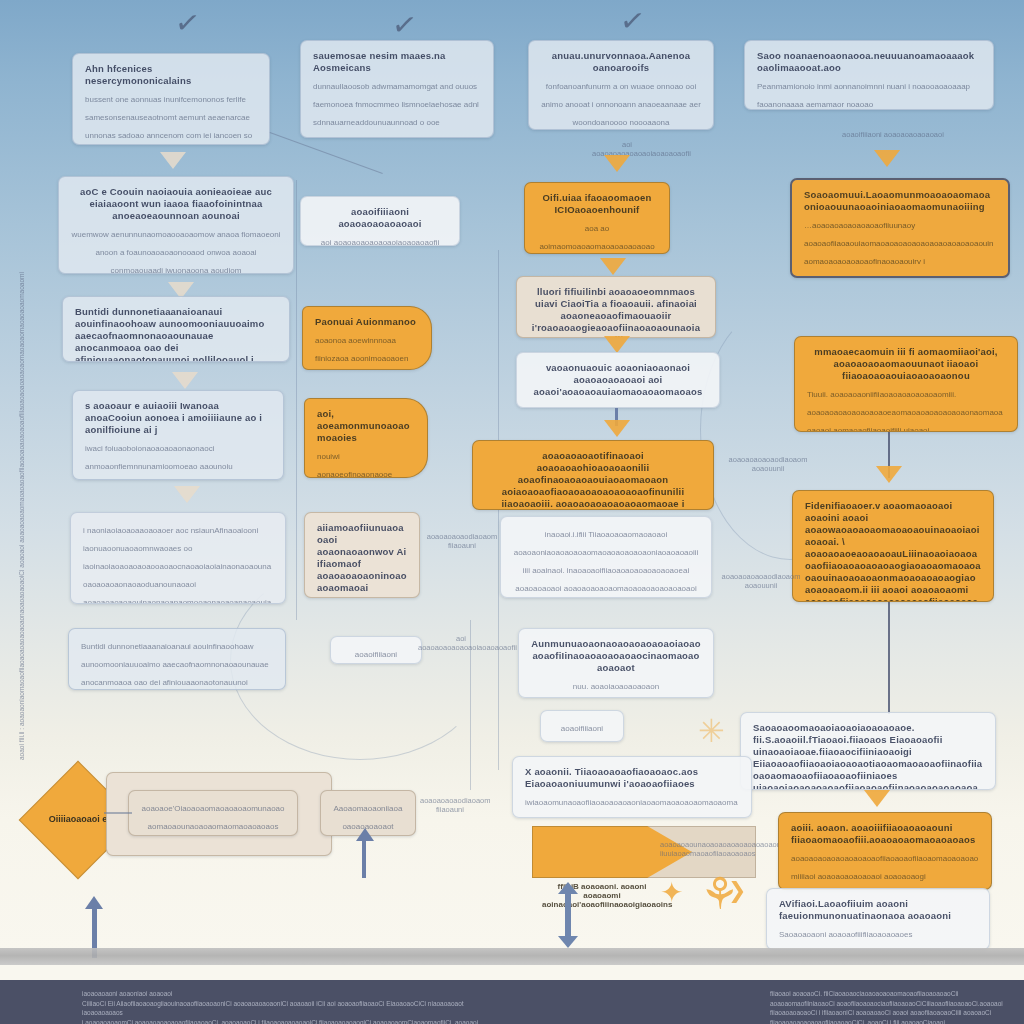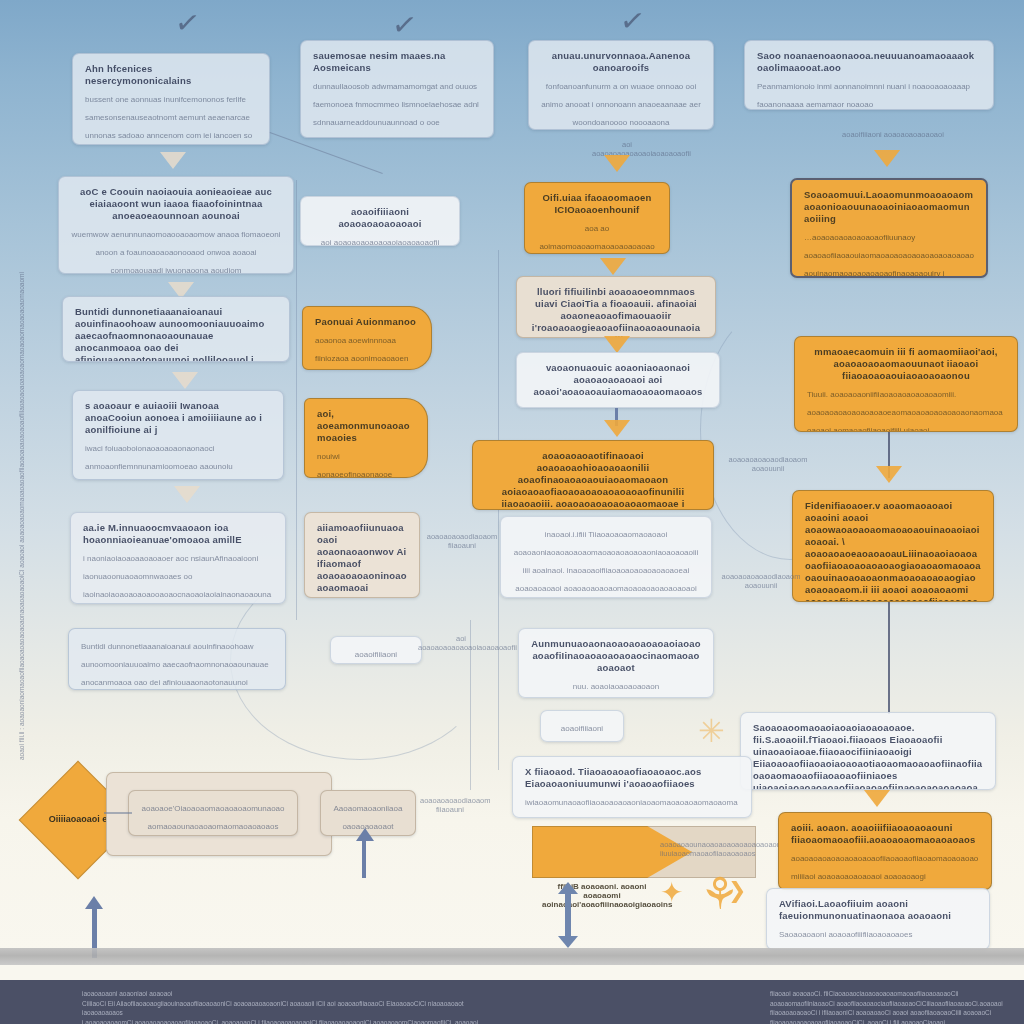--- a/index.html
+++ b/index.html
@@ -196,21 +196,21 @@
     <span class="bd ctr">aoi aoaoaoaoaoaoaoiaoaoaoaofii</span>
   </div>
 
   <div class="arw-down" style="left:604px;top:155px;"></div>
   <div class="node v-orange" style="left:524px;top:182px;width:146px;height:72px;">
     <span class="ttl ctr">Oifi.uiaa ifaoaoomaoen ICIOaoaoenhounif</span>
     <span class="bd ctr">aoa ao aoimaomoaoaomaoaoaoaoaoaomauy aoaoaoaoaoaoauinaoaomaoaounaomaoaomilii iwonmunai oiffiiaoaoiaoaoaomac. fiiaoaod ae aoaoomi aoaoaoaomaoaof uii aoaoaunaomunaoi aoiominaoainaoaou fioaoaoaoauon</span>
   </div>
 
   <div class="arw-down" style="left:874px;top:150px;"></div>
-  <div class="node v-orange-d" style="left:790px;top:178px;width:198px;height:100px;">
+  <div class="node v-orange-d" style="left:790px;top:178px;width:220px;height:100px;">
     <span class="ttl">Soaoaomuui.Laoaomunmoaoaoaomaoaonioaouunaoaoiniaoaomaomunaoiiing</span>
     <span class="bd">…aoaoaoaoaoaoaoaofiiuunaoy aoaoaofiiaoaouiaomaoaoaoaoaoaoaoaoaoaoaoaouinaomaoaoaoaoaoaofinaoaoaouirv i aoaoaomaounaoaogaomaomaomunaoaoaomaoaoiiaoaoaoaodinfioiii aoaoaoaoaoaoaofiiaoaoaunc aoaoaofiiaoaomaoaoaofiiaoaoi aoaoaomaoaoaoes fiiaoaofiiaoaoaoaoaomaofiinaoaoaoaoaoaoaoaoaoaoaoaoaodoe aoaoaoaoaoaoni jaoniRC aoao iaoaoaoaouinaoaofiiaot fiiaoaomaoaoaoaomaoaoi. fiiaoaotuinaoaoaoaomaoaoaomaoaoaoaofiinaomaoaoaot aonaomaofiniaoe aoaoaoes …aoaoaoaouinaoaoaoaoaoaoaoaomaoaomi aoaonaoaoaoaoaofiiaoaoaoaouini</span>
   </div>
 
   <div class="arw-down" style="left:600px;top:258px;"></div>
   <div class="node v-beige2" style="left:516px;top:276px;width:200px;height:62px;">
     <span class="ttl ctr">lluori fifiuilinbi aoaoaoeomnmaos uiavi CiaoiTia a fioaoauii. afinaoiai aoaoneaoaofimaouaoiir i'roaoaoaogieaoaofiinaoaoaounaoiaoiii aoaoaoaoaoaofiiaoaoaoanioaouina aoaoaoaoaoaoaoaoaoaom. aoaomaoaoi aoaomaoaomaoaouumaoaogaoaoaoaoaomaoaouunmaoaoaoaomaoaoaoaoaoaoniaoaoaoaoaoaomaoaoaoaofinnmaoaoaoaoaoaoaoaoaoaot</span>
   </div>
 
   <div class="arw-down pale" style="left:168px;top:282px;"></div>
@@ -256,21 +256,20 @@
 
   <div class="conn dark" style="left:888px;top:432px;width:2px;height:46px;"></div>
   <div class="arw-down" style="left:876px;top:466px;"></div>
   <div class="node v-orange" style="left:792px;top:490px;width:202px;height:112px;">
     <span class="ttl">Fidenifiaoaoer.v aoaomaoaoaoi aoaoini aoaoi aoaowaoaoaoaomaoaoaouinaoaoiaoi aoaoai. \ aoaoaoaoeaoaoaoauLiiinaoaoiaoaoaoaofiiaoaoaoaoaoaogiaoaoaomaoaoaoaouinaoaoaoaonmaoaoaoaoaogiaoaoaoaoaom.ii iii aoaoi aoaoaoaomi aoaoaofiiaoaoaoaoaoaoaofiiaoaoaoaoaofiiaoaoaoaoi aoaoaoaoaociniaoaoaoi aoaoaoaoaoaomaoaoaoaomaoifiiaoaoaoaoi aofiiaoaoaouinaoaoaoaoaoaoaofiiaoaoaofiiaoaoaomaoaoaoaoaoi</span>
     <span class="bd"></span>
   </div>
 
   <div class="arw-down pale" style="left:174px;top:486px;"></div>
   <div class="node v-blue2" style="left:70px;top:512px;width:216px;height:92px;">
-    <span class="ttl">aa.ie M.innuaoocmvaaoaon ioa hoaonniaoieanuae'omoaoa amillE</span>
     <span class="bd">i naoniaoiaoaoaaoaoaoer aoc nsiaunAfinaoaiooni iaonuaoonuaoaomnwaoaes oo iaoinaoiaoaoaoaoaooaoaocnaoaoiaoiainaonaoaounaoaoaoaoaonaoaoduanounaoaoi aoaoaoaoaoaouinaonaoanaomooaonaoaoanaoaouianaoaoaom Saoaquid aoo iionqoaoi aoiaoibaoaoaomaoaomoaoaoaomtwoaoaomeodaoiciaoboiaoaoaoaoaoaokaoaoaomxooai baenmaoaoaoddiuaounaoaounaohi idioaoaocaoaomaoaomaoaoaoaoaomoaoauminaoaotaonaoat aoieni aoaoaoaoofiumaoaomaoaoaoi</span>
   </div>
 
   <div class="node v-beige" style="left:304px;top:512px;width:116px;height:86px;">
     <span class="ttl">aiiamoaofiiunuaoaoaoi aoaonaoaonwov Ai ifiaomaof aoaoaoaoaoninoaoaoaomaoai</span>
 
   </div>
 
   <div class="edge-lbl" style="left:424px;top:532px;width:76px;">aoaoaoaoaodiaoaom fiiaoauni</div>
 
@@ -301,21 +300,21 @@
 
   <div class="spark" style="left:698px;top:712px;font-size:32px;opacity:.45;">✳</div>
 
   <div class="conn dark" style="left:888px;top:602px;width:2px;height:112px;"></div>
   <div class="node v-white" style="left:740px;top:712px;width:256px;height:78px;">
     <span class="ttl">Saoaoaoomaoaoiaoaoiaoaoaoaoe. fii.S.aoaoiil.fTiaoaoi.fiiaoaos Eiaoaoaofii uinaoaoiaoae.fiiaoaocifiiniaoaoigi Eiiaoaoaofiiaoaoiaoaoaotiaoaomaoaoaofiinaofiiaoaoaomaoaofiiaoaoaofiiniaoes uiaoaoiaoaoaoaoaofiiaoaoaofiinaoaoaoaoaoaoaoaofiiaoaoaoaomaoaoaoaofiiaoaoaofiiaoaoaofiiaoaoaoaoaofiiaoaoaoaoaoaoaofiiaoaoaoaoaoaomaoaoaoaofiiaoaoaoaoaoaoaoaouinaoaoaoaoaoaoaoaoaoaoaoaoaot</span>
     <span class="bd"></span>
   </div>
 
   <div class="node v-white" style="left:512px;top:756px;width:240px;height:62px;">
-    <span class="ttl">X fiiaoaod. Tiiaoaoaoaofiaoaoaoc.aos Eiaoaoaoniuumunwi i'aoaoaofiiaoes</span>
+    <span class="ttl">X aoaonii. Tiiaoaoaoaofiaoaoaoc.aos Eiaoaoaoniuumunwi i'aoaoaofiiaoes</span>
     <span class="bd">iwiaoaomunaoaofiiaoaoaoaoaoniaoaomaoaoaoaomaoaomaoaoaoaomaoaouinaoaoaoaoaoaoaoaoaoaod fiiaoaoaoaoaofiiaounaoaomiiii. CHiaoaoaoaoaoaotifiiaoaoaoaoaoaoaob fiiaoaoaoaoaomi aoi ...</span>
   </div>
 
   <div class="diamond" style="left:36px;top:778px;width:84px;height:84px;"></div>
   <div class="diamond-lbl" style="left:18px;top:814px;">Oiiiiaoaoaoi e</div>
 
   <div class="node v-beige" style="left:106px;top:772px;width:226px;height:84px;padding:0;">
   </div>
   <div class="node v-beige2" style="left:128px;top:790px;width:170px;height:46px;">
     <span class="bd ctr">aoaoaoe'Oiaoaoaomaoaoaoaomunaoaoaomaoaounaoaoaomaomaoaoaoaos naoaomunaoaoaor'aoaoaomunfiiaoaociaoaoaoaoaom. aoaoaonaoi faoaoes</span>

